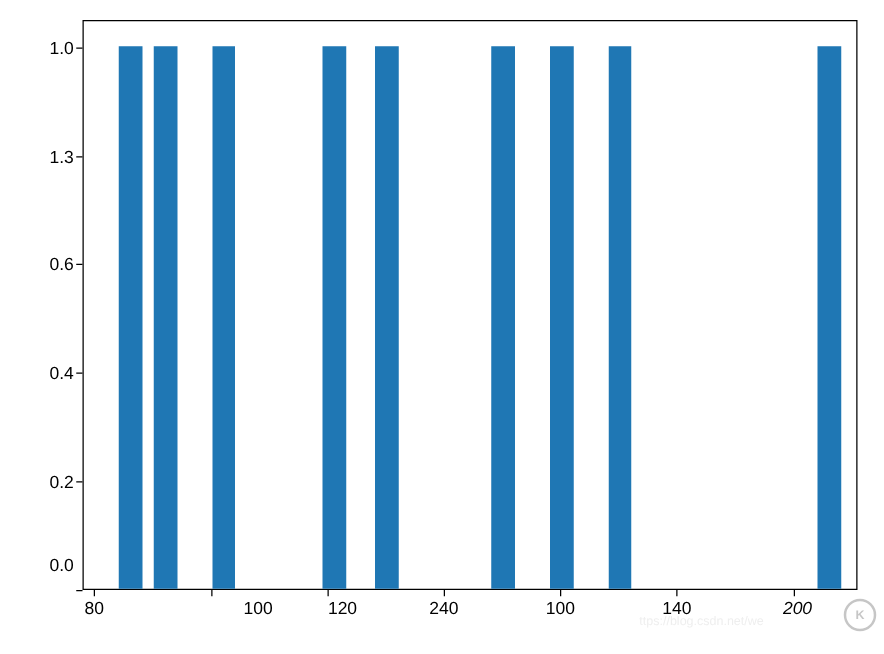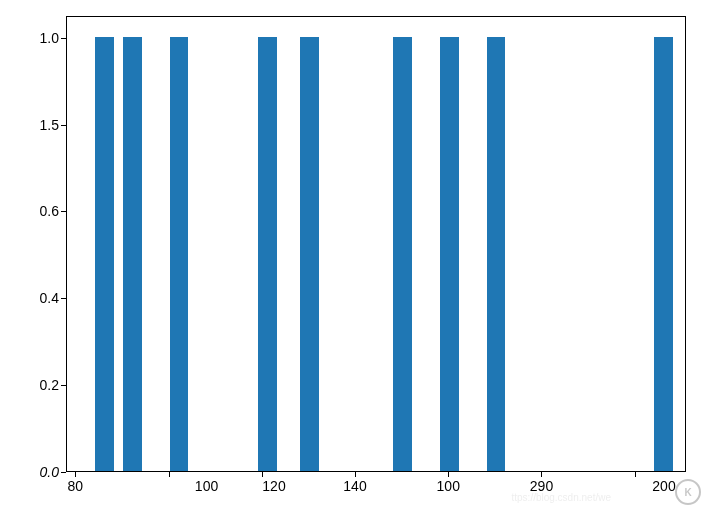--- a/index.html
+++ b/index.html
@@ -110,38 +110,38 @@
     <div class="bar" style="left: 372.932px; width: 18.6466px; height: 434.286px; background: rgb(31, 119, 180);"></div>
     <div class="bar" style="left: 419.549px; width: 18.6466px; height: 434.286px; background: rgb(31, 119, 180);"></div>
     <div class="bar" style="left: 587.368px; width: 18.6466px; height: 434.286px; background: rgb(31, 119, 180);"></div>
   </div>
 
 <div class="watermark">
   <span class="faded">ttps://blog.csdn.net/we</span>
   <span class="circleicon">K</span>
 </div>
 
-<div class="ytick-label" style="top: 472px; font-style: italic;">0.0</div>
+<div class="ytick-label" style="top: 452px;">0.0</div>
 <div class="ytick-mark" style="top: 472px;"></div>
 <div class="ytick-label" style="top: 385.143px;">0.2</div>
 <div class="ytick-mark" style="top: 385.143px;"></div>
 <div class="ytick-label" style="top: 298.286px;">0.4</div>
 <div class="ytick-mark" style="top: 298.286px;"></div>
 <div class="ytick-label" style="top: 211.429px;">0.6</div>
 <div class="ytick-mark" style="top: 211.429px;"></div>
-<div class="ytick-label" style="top: 124.571px;">1.5</div>
+<div class="ytick-label" style="top: 124.571px;">1.3</div>
 <div class="ytick-mark" style="top: 124.571px;"></div>
 <div class="ytick-label" style="top: 37.7143px;">1.0</div>
 <div class="ytick-mark" style="top: 37.7143px;"></div>
 <div class="xtick-label" style="left: 75.3233px;">80</div>
 <div class="xtick-mark" style="left: 75.3233px;"></div>
 <div class="xtick-label" style="left: 168.556px; margin-left: 38px;">100</div>
 <div class="xtick-mark" style="left: 168.556px;"></div>
 <div class="xtick-label" style="left: 274px;">120</div>
 <div class="xtick-mark" style="left: 261.789px;"></div>
-<div class="xtick-label" style="left: 355.023px;">140</div>
+<div class="xtick-label" style="left: 355.023px;">240</div>
 <div class="xtick-mark" style="left: 355.023px;"></div>
 <div class="xtick-label" style="left: 448.256px;">100</div>
 <div class="xtick-mark" style="left: 448.256px;"></div>
-<div class="xtick-label" style="left: 541.489px;">290</div>
+<div class="xtick-label" style="left: 541.489px;">140</div>
 <div class="xtick-mark" style="left: 541.489px;"></div>
-<div class="xtick-label" style="left: 664px;">200</div>
+<div class="xtick-label" style="left: 638px; font-style: italic;">200</div>
 <div class="xtick-mark" style="left: 634.722px;"></div>
 
 </body></html>

